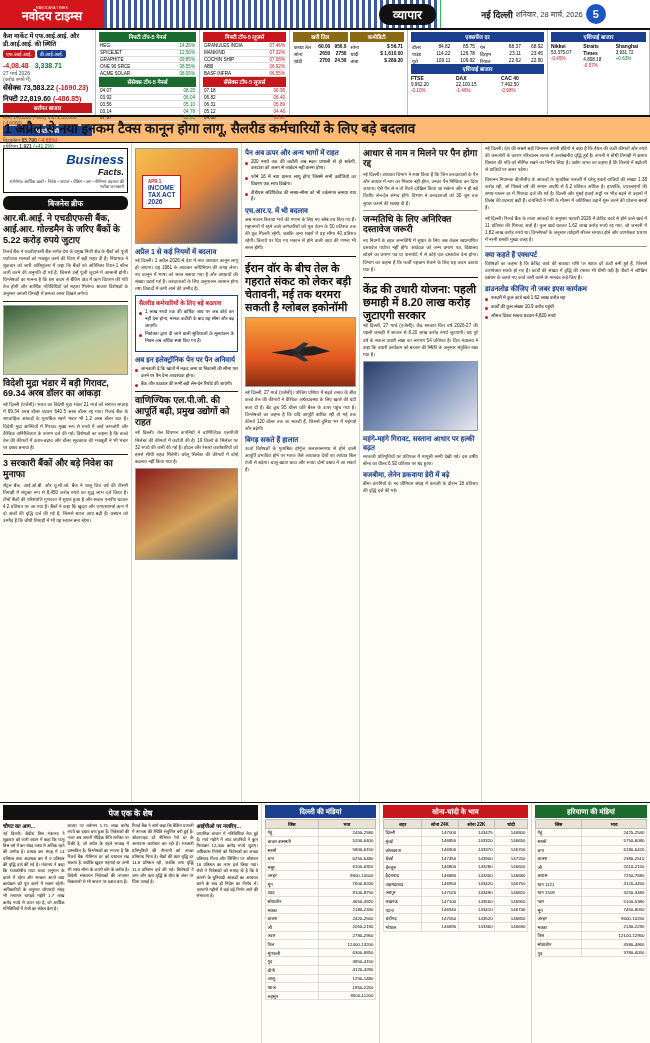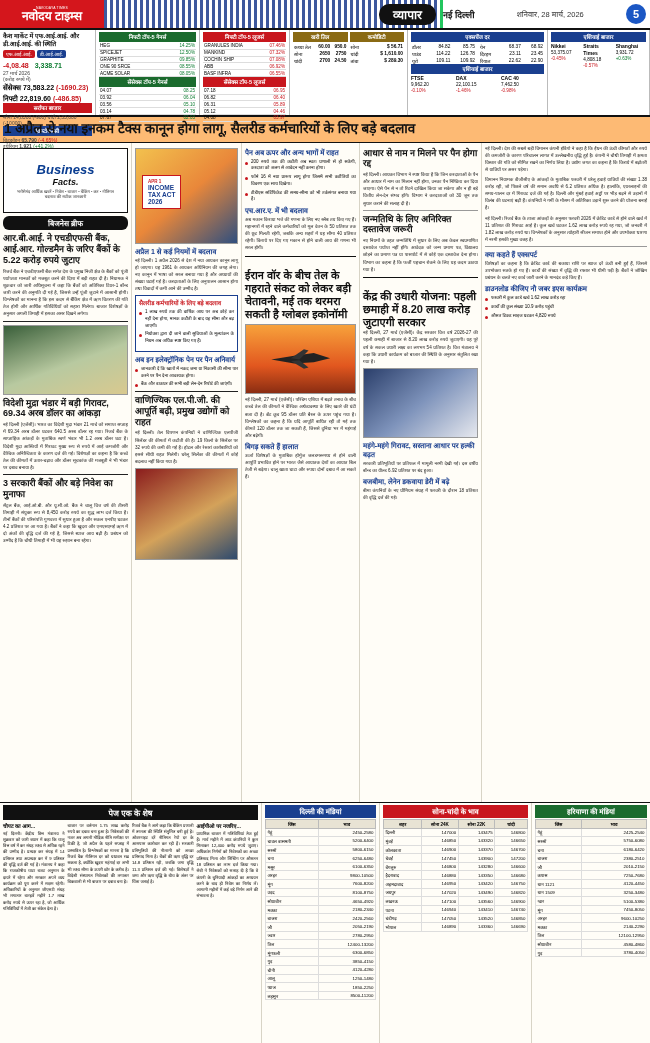--- a/index.html
+++ b/index.html
@@ -31,22 +31,22 @@
     background: repeating-linear-gradient(90deg,#1b3a8c 0 3px,#fff 3px 6px);
     opacity: .85;
   }
   .vyapar-badge {
     position: relative; margin-left: auto; margin-right: 4px;
     background: #111; color: #fff; font-size: 12px; font-weight: bold;
     padding: 2px 14px; border-radius: 10px; z-index: 2;
   }
   .mast-right {
     width: 210px; background: #fff; display: flex; align-items: center;
-    justify-content: space-between; gap: 9px; padding-right: 4px;
-    border-left: 3px solid #22c55e;
+    justify-content: center; gap: 3px; padding-right: 4px;
+    border-left: 1px solid #22c55e;
   }
   .mast-city { font-size: 9px; font-weight: bold; color: #111; }
   .mast-date { font-size: 7.5px; color: #333; }
   .page-circle {
     width: 20px; height: 20px; border-radius: 50%;
     background: #1b57c4; color: #fff; font-size: 11px; font-weight: bold;
     display: flex; align-items: center; justify-content: center;
   }
 
   
@@ -114,21 +114,21 @@
   h2.sec {
     font-size: 9px; font-weight: bold; line-height: 1.2; margin: 3px 0 2px;
     color: #111;
   }
   h3.sub { font-size: 7px; font-weight: bold; margin: 3px 0 1px; color: #1a3f8f; }
   p.body { font-size: 4.6px; line-height: 1.55; text-align: justify; color: #222; margin-bottom: 3px; }
   .rule { border-top: 1px solid #222; margin: 3px 0; }
   .rule.thin { border-top: .5px solid #999; }
 
   .biz-facts {
-    border: 1.5px solid #111; padding: 13px; margin: 3px 0; text-align: center;
+    border: 1.5px solid #111; padding: 3px; margin: 3px 0; text-align: right;
     background: #fff;
   }
   .biz-facts .bf1 { font-size: 13px; font-weight: bold; color: #0a3d91; font-style: italic; }
   .biz-facts .bf2 { font-size: 9px; font-weight: bold; color: #111; font-style: italic; }
   .biz-facts .bf3 { font-size: 4.2px; color: #333; margin-top: 2px; line-height: 1.3; }
 
   .band-head {
     background: #1a3f8f; color: #fff; font-size: 7.5px; font-weight: bold;
     text-align: center; padding: 2px; margin: 3px 0 2px;
   }
@@ -154,21 +154,21 @@
     width: 3px; height: 3px; background: #c8161d; border-radius: 50%;
   }
 
   .tax-card {
     border: 1px solid #1a3f8f; background: #fff; padding: 3px; margin: 3px 0;
   }
   .tax-card .tc-h { font-size: 6px; font-weight: bold; color: #c8161d; margin-bottom: 2px; }
 
   .big-head2 {
     font-size: 11px; font-weight: bold; line-height: 1.2; color: #111;
-    border-top: 1.5px solid #111; padding-top: 12px; margin-top: 4px;
+    border-top: 1.5px solid #111; padding-top: 5px; margin-top: 4px;
   }
   .big-head3 {
     font-size: 12px; font-weight: bold; line-height: 1.2; color: #111;
     border-top: 1.5px solid #111; padding-top: 3px; margin-top: 4px;
   }
 
   
   .bottom { display: flex; height: 250px; }
   .bcol { border-right: 1px solid #d8d4c6; padding: 2px 3px; }
   .b1 { width: 262px; }

